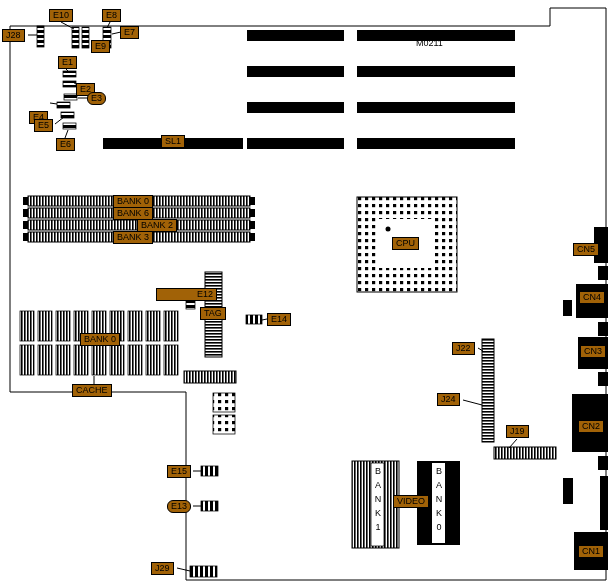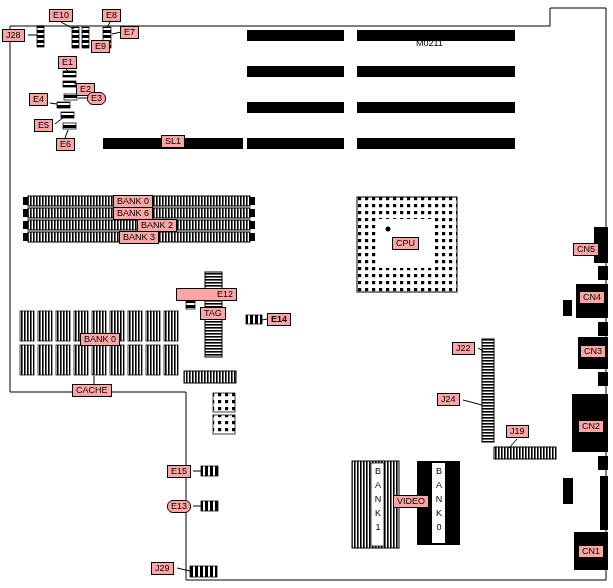--- a/index.html
+++ b/index.html
@@ -2,21 +2,21 @@
 <html><head>
 <meta charset="utf-8">
 <style>
   html,body{margin:0;padding:0;background:#fff;}
   .canvas{
     position:relative;width:613px;height:588px;background:#fff;
     font-family:"Liberation Sans",sans-serif;color:#000;overflow:hidden;
   }
   .canvas svg{position:absolute;left:0;top:0;}
   .lbl{
-    position:absolute;border:1px solid #000;background:#fca5a5;
+    position:absolute;border:1px solid #000;background:#a16207;
     font-size:9px;line-height:11px;padding:0 3px;white-space:nowrap;
   }
   .txt{position:absolute;font-size:9px;line-height:11px;white-space:nowrap;}
   .vtext{
     position:absolute;writing-mode:vertical-rl;text-orientation:upright;
     font-size:9px;letter-spacing:4px;line-height:13px;text-align:center;
   }
 </style>
 </head>
 <body>
@@ -169,36 +169,36 @@
 </svg>
 
 <div class="lbl" style="left:2px;top:29px;">J28</div>
 <div class="lbl" style="left:49px;top:9px;">E10</div>
 <div class="lbl" style="left:102px;top:9px;">E8</div>
 <div class="lbl" style="left:120px;top:26px;">E7</div>
 <div class="lbl" style="left:91px;top:40px;">E9</div>
 <div class="lbl" style="left:58px;top:56px;">E1</div>
 <div class="lbl" style="left:76px;top:71px;margin-top:12px;">E2</div>
 <div class="lbl" style="left:87px;top:92px;border-radius:6px;">E3</div>
-<div class="lbl" style="left:29px;top:93px;">E4</div>
+<div class="lbl" style="left:29px;top:111px;">E4</div>
 <div class="lbl" style="left:34px;top:119px;">E5</div>
 <div class="lbl" style="left:56px;top:138px;">E6</div>
 <div class="lbl" style="left:161px;top:135px;">SL1</div>
 
 <div class="txt" style="left:416px;top:38px;">M0211</div>
 
 <div class="lbl" style="left:113px;top:195px;">BANK 0</div>
 <div class="lbl" style="left:113px;top:207px;">BANK 6</div>
 <div class="lbl" style="left:113px;top:219px;margin-left:24px;">BANK 2</div>
-<div class="lbl" style="left:113px;top:231px;margin-left:6px;">BANK 3</div>
+<div class="lbl" style="left:113px;top:231px;">BANK 3</div>
 
 <div class="lbl" style="left:392px;top:237px;">CPU</div>
-<div class="lbl" style="left:176px;top:288px;padding-left:40px;">E12</div>
+<div class="lbl" style="left:156px;top:288px;padding-left:40px;">E12</div>
 <div class="lbl" style="left:200px;top:307px;">TAG</div>
-<div class="lbl" style="left:267px;top:313px;font-weight:bold;">E14</div>
+<div class="lbl" style="left:267px;top:313px;">E14</div>
 <div class="lbl" style="left:80px;top:333px;">BANK 0</div>
 <div class="lbl" style="left:72px;top:384px;">CACHE</div>
 
 <div class="lbl" style="left:452px;top:342px;">J22</div>
 <div class="lbl" style="left:437px;top:393px;">J24</div>
 <div class="lbl" style="left:506px;top:425px;">J19</div>
 
 <div class="lbl" style="left:167px;top:465px;text-align:right;">E15</div>
 <div class="lbl" style="left:167px;top:500px;border-radius:6px;">E13</div>
 <div class="lbl" style="left:151px;top:562px;">J29</div>

